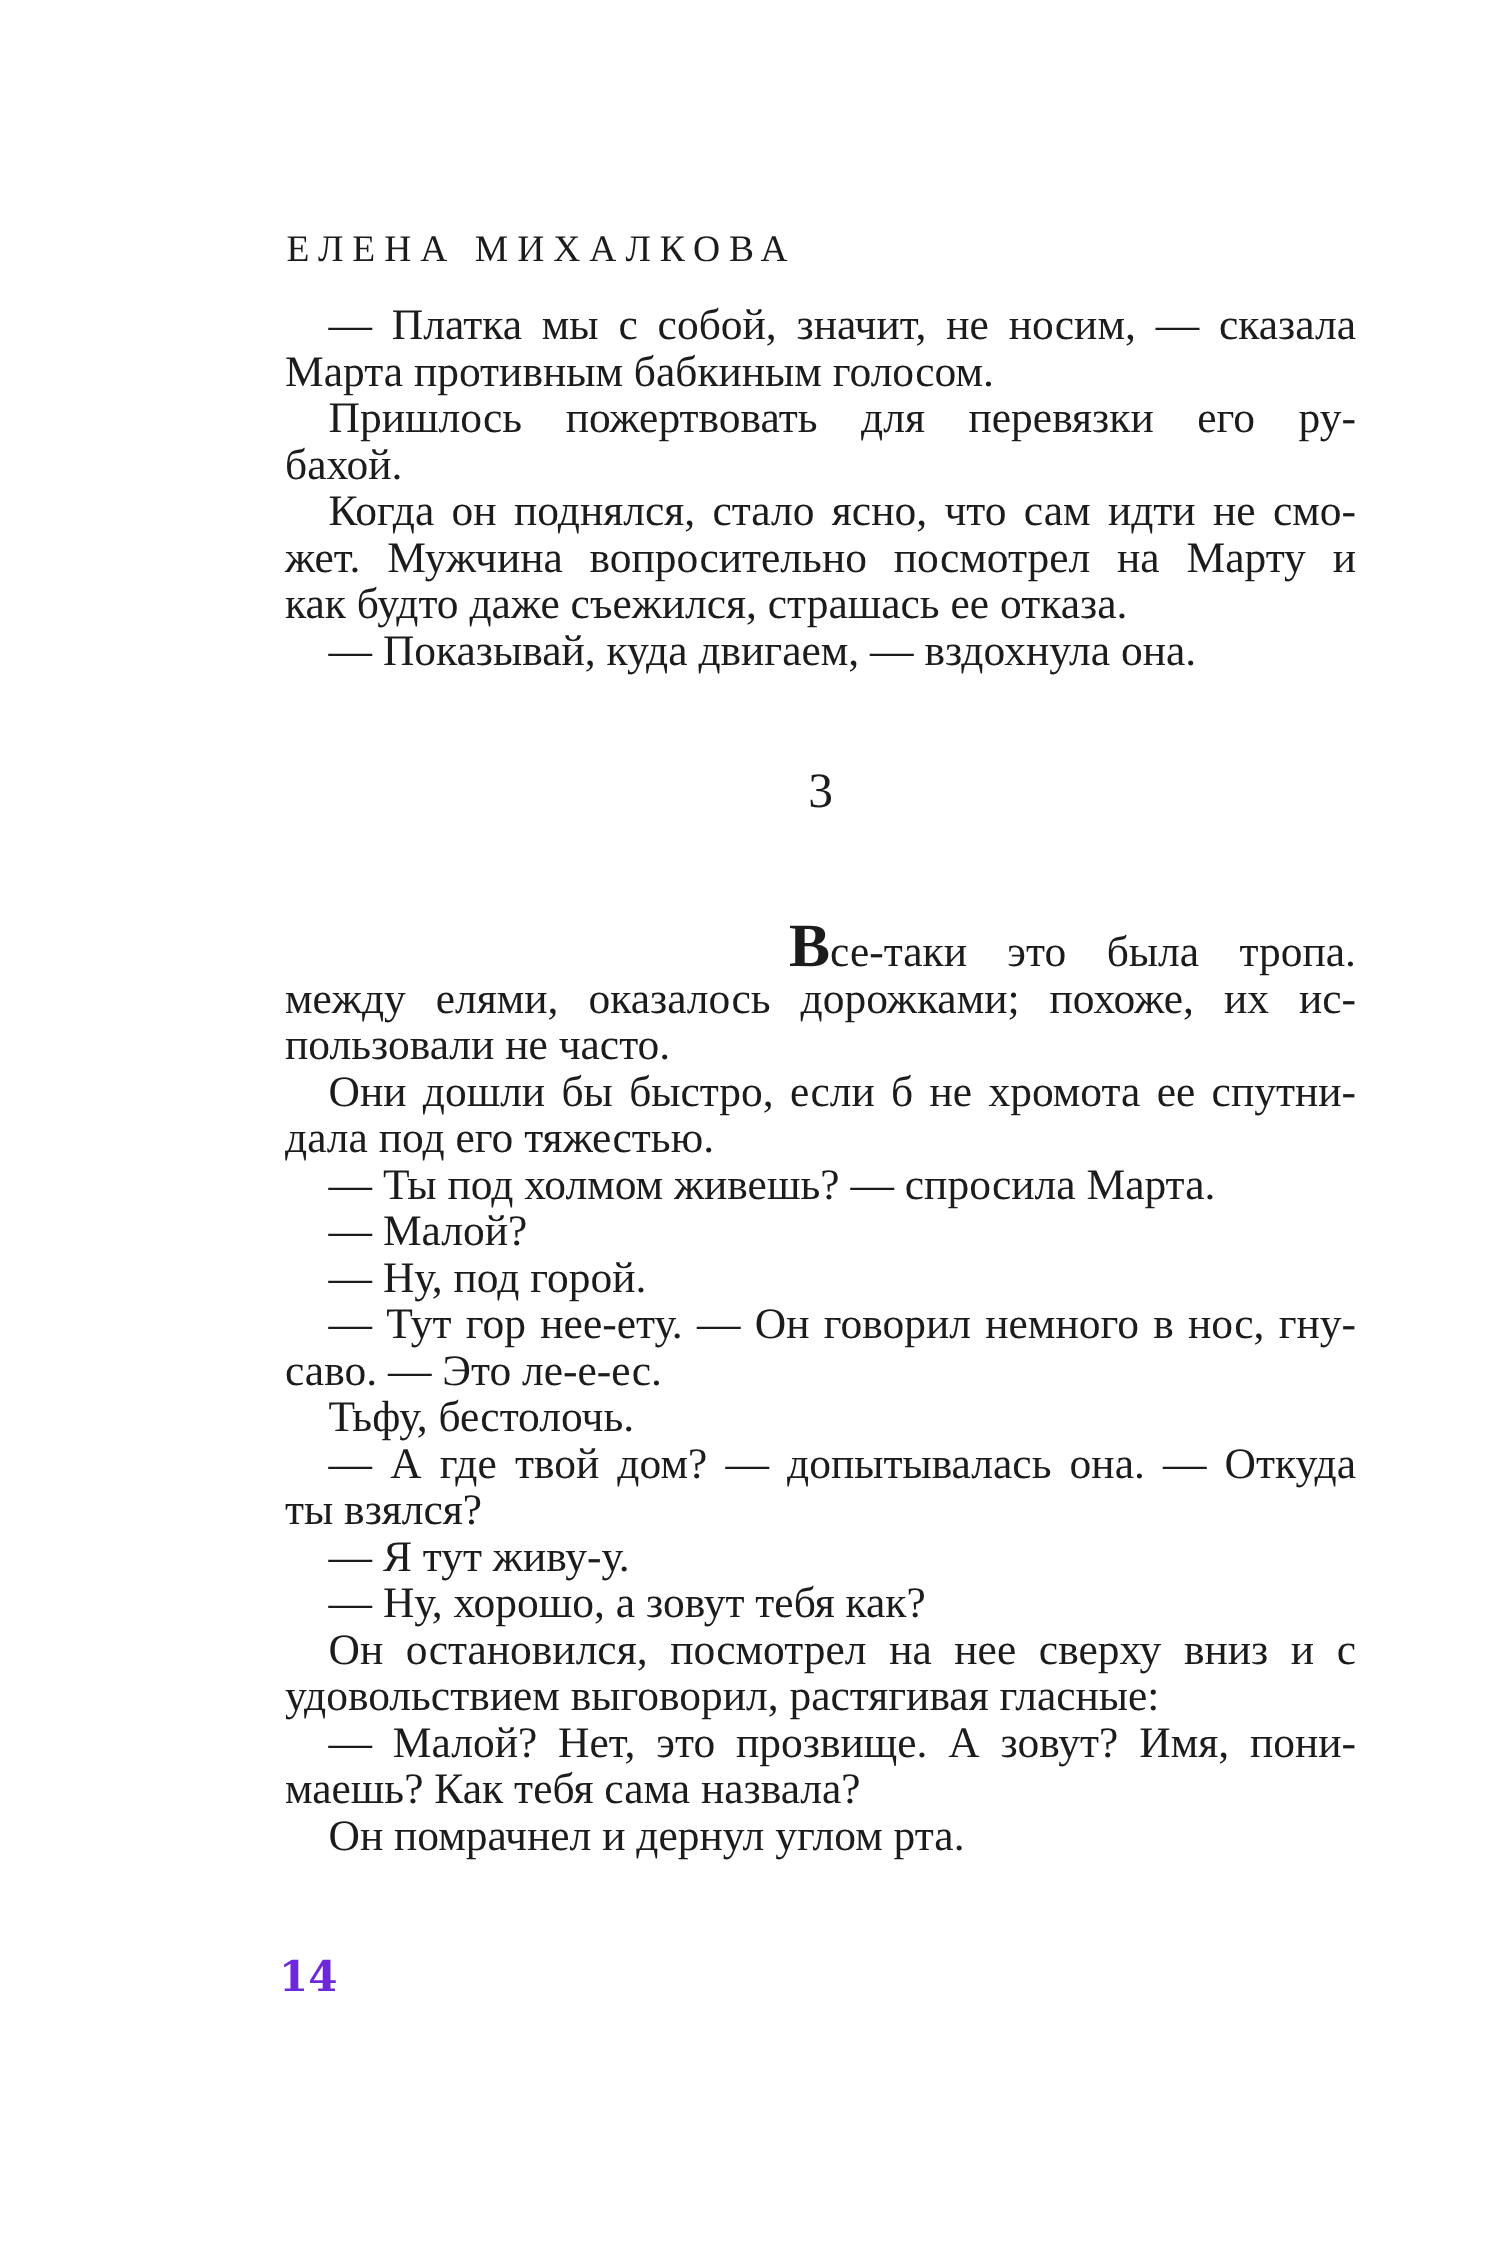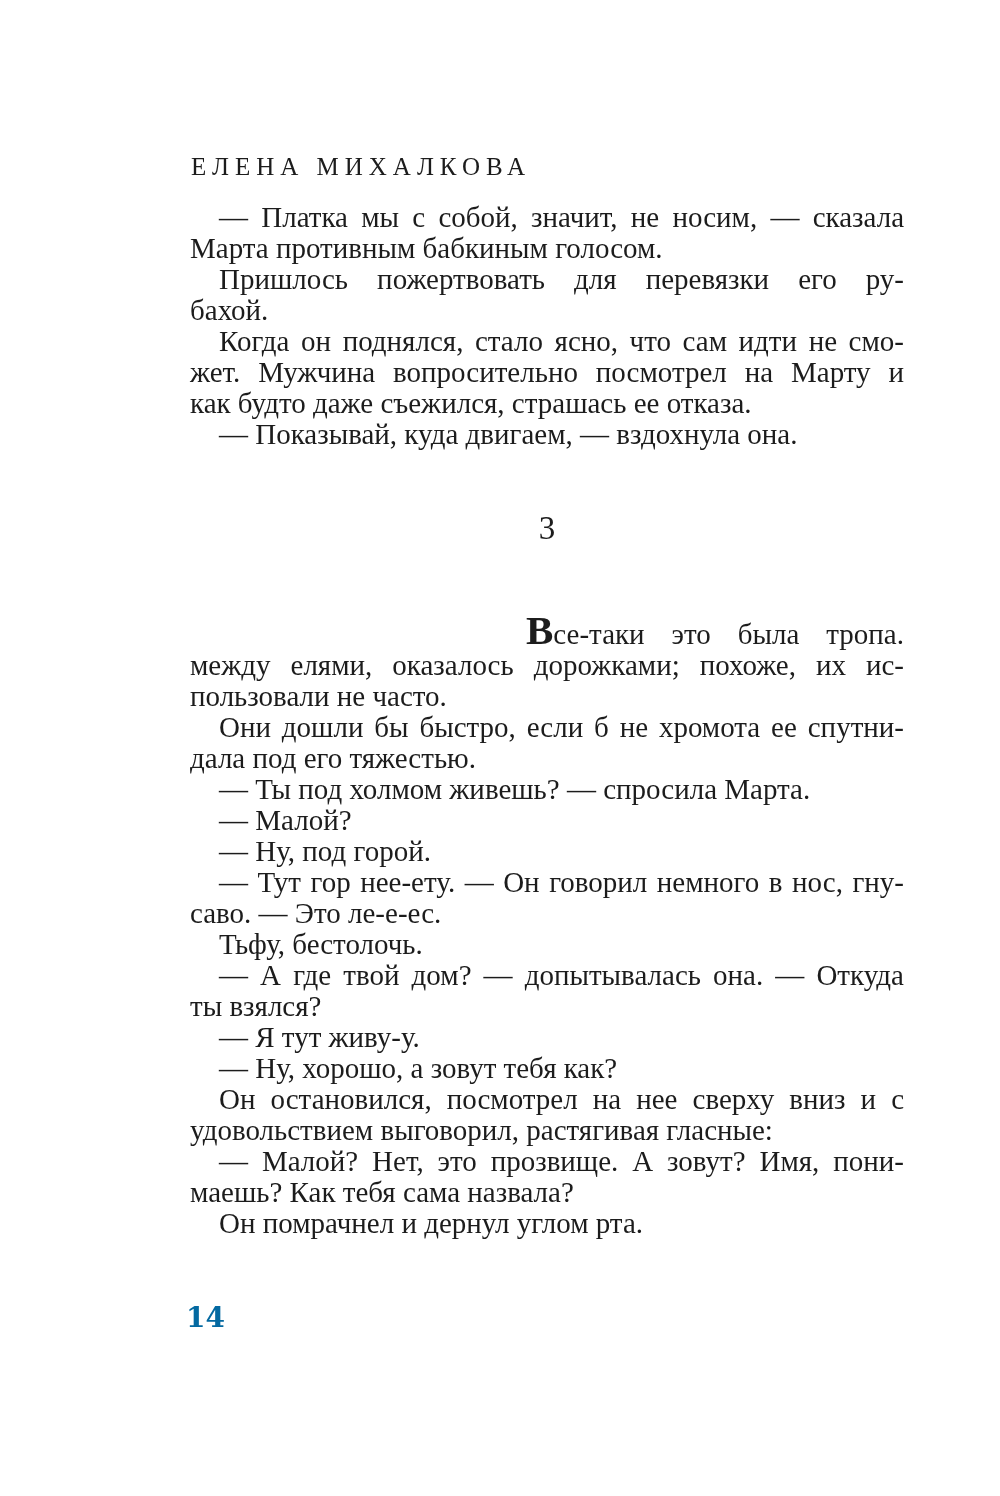--- a/index.html
+++ b/index.html
@@ -56,21 +56,21 @@
     line-height: 31px;
   }
   .folio {
     position: absolute;
     left: 186px;
     top: 1302px;
     font-family: "DejaVu Serif", serif;
     font-weight: 700;
     font-size: 28px;
     line-height: 31px;
-    color: #0369a1;
+    color: #6d28d9;
   }
 </style>
 </head>
 <body>
 
 <div class="page">
 
   <div class="author-header">ЕЛЕНА МИХАЛКОВА</div>
 
   <div class="text-block section-1">

